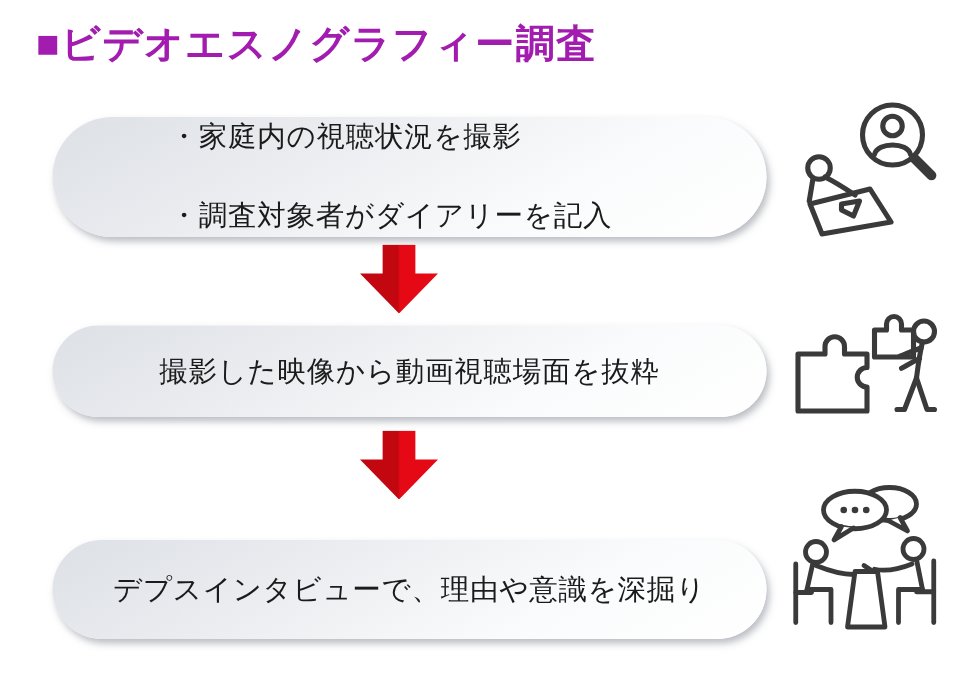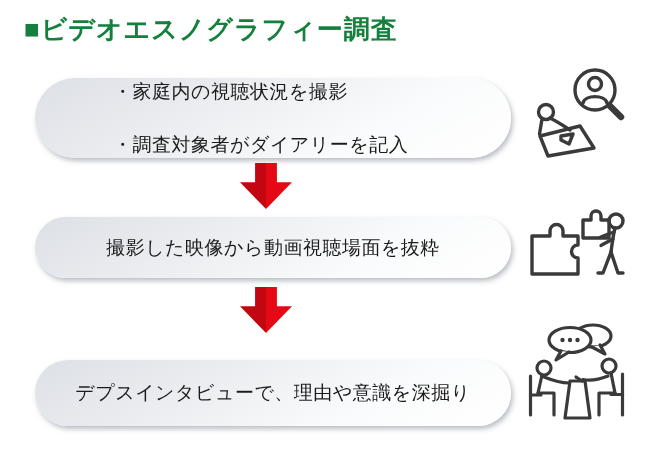--- a/index.html
+++ b/index.html
@@ -1,19 +1,19 @@
 <!DOCTYPE html>
 <html><head>
 <meta charset="utf-8">
 <style>
   html,body{margin:0;padding:0;background:#fff;}
   .page{position:relative;width:650px;height:450px;background:#ffffff;overflow:hidden;
         font-family:"Liberation Sans","DejaVu Sans",sans-serif;}
   .title{position:absolute;left:24px;top:12px;font-size:26px;font-weight:bold;
-         color:#15803d;letter-spacing:1px;white-space:nowrap;}
+         color:#a21caf;letter-spacing:1px;white-space:nowrap;}
   .step-box{position:absolute;left:35px;width:476px;border-radius:999px;
          background:linear-gradient(150deg,#dde0e6 0%,#eceef1 38%,#fafbfc 70%,#ffffff 100%);
          box-shadow:2px 3px 5px rgba(120,126,138,0.5);
          display:flex;flex-direction:column;justify-content:center;
          color:#1b1b1b;font-size:19px;letter-spacing:0.5px;gap:22px;}
   .box-1{top:78px;height:80px;align-items:flex-start;padding-left:78px;box-sizing:border-box;}
   .box-1 .line{line-height:31px;white-space:nowrap;}
   .box-2{top:217px;height:61px;align-items:center;}
   .box-3{top:360px;height:66px;align-items:center;}
   .box-2 .line,.box-3 .line{white-space:nowrap;}

